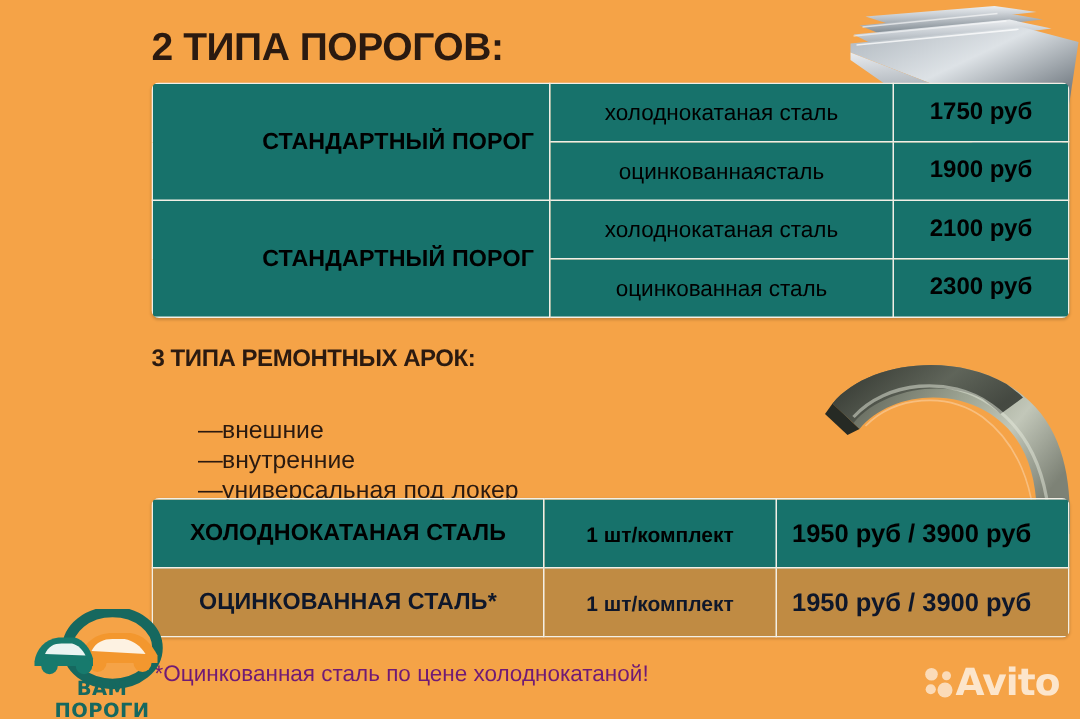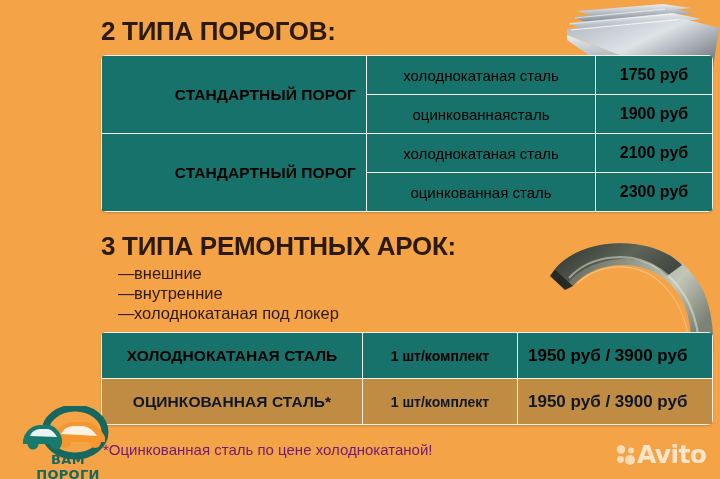--- a/index.html
+++ b/index.html
@@ -19,26 +19,26 @@
 
   
   .heading{
     position:absolute;
     color:#2b1a10;
     font-weight:bold;
     letter-spacing:-0.3px;
     white-space:nowrap;
   }
   #heading-sills{left:88px;top:16px;font-size:26px;}
-  #heading-arches{left:88px;top:231px;font-size:26px;}
+  #heading-arches{left:88px;top:231px;font-size:16px;}
 
   
   #arch-types-list{
     position:absolute;left:104px;top:262px;
-    margin:1px;padding:0;list-style:none;
+    margin:15px;padding:0;list-style:none;
     color:#2b1a10;font-size:16.5px;line-height:20px;
   }
   #arch-types-list li{white-space:nowrap;}
   #arch-types-list .dash{display:inline-block;width:16px;}
 
   
   .ptable{
     position:absolute;
     border-collapse:collapse;
     border-radius:5px;
@@ -207,21 +207,21 @@
   <div class="heading" id="heading-arches">3 ТИПА РЕМОНТНЫХ АРОК:</div>
 
   <ul id="arch-types-list">
     <li>
       <span class="dash">—</span><span>внешние</span>
     </li>
     <li>
       <span class="dash">—</span><span>внутренние</span>
     </li>
     <li>
-      <span class="dash">—</span><span>холоднокатаная под локер</span>
+      <span class="dash">—</span><span>универсальная под локер</span>
     </li>
   </ul>
 
   <table class="ptable" id="table-arches">
     <tbody>
       <tr>
         <td class="c-name teal">ХОЛОДНОКАТАНАЯ СТАЛЬ</td>
         <td class="c-qty teal">1 шт/комплект</td>
         <td class="c-price teal">1950 руб / 3900 руб</td>
       </tr>

